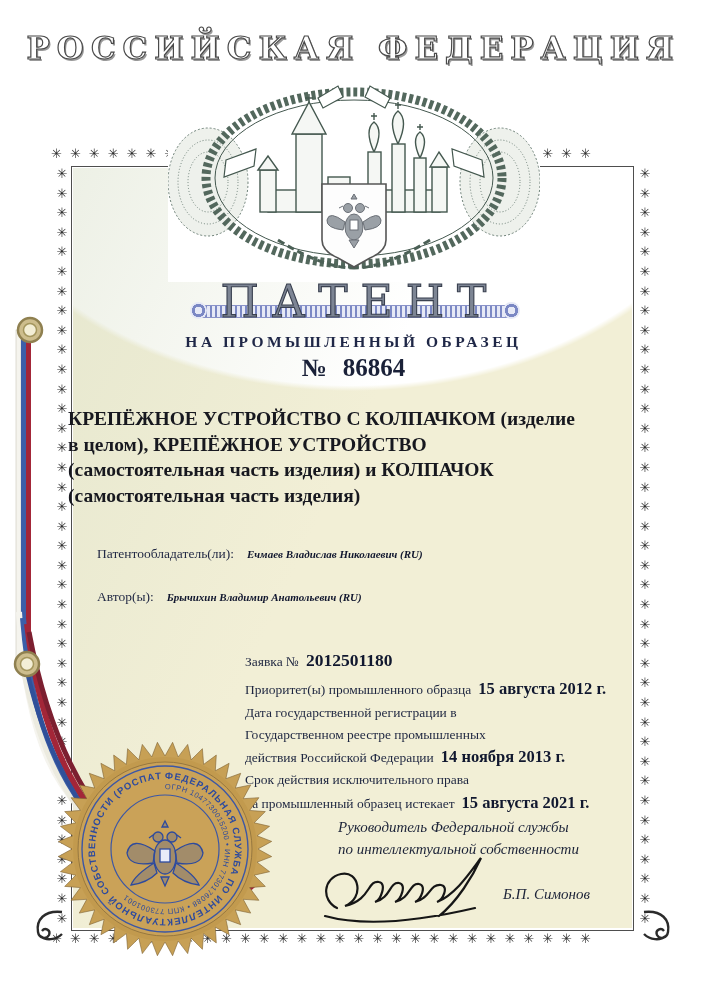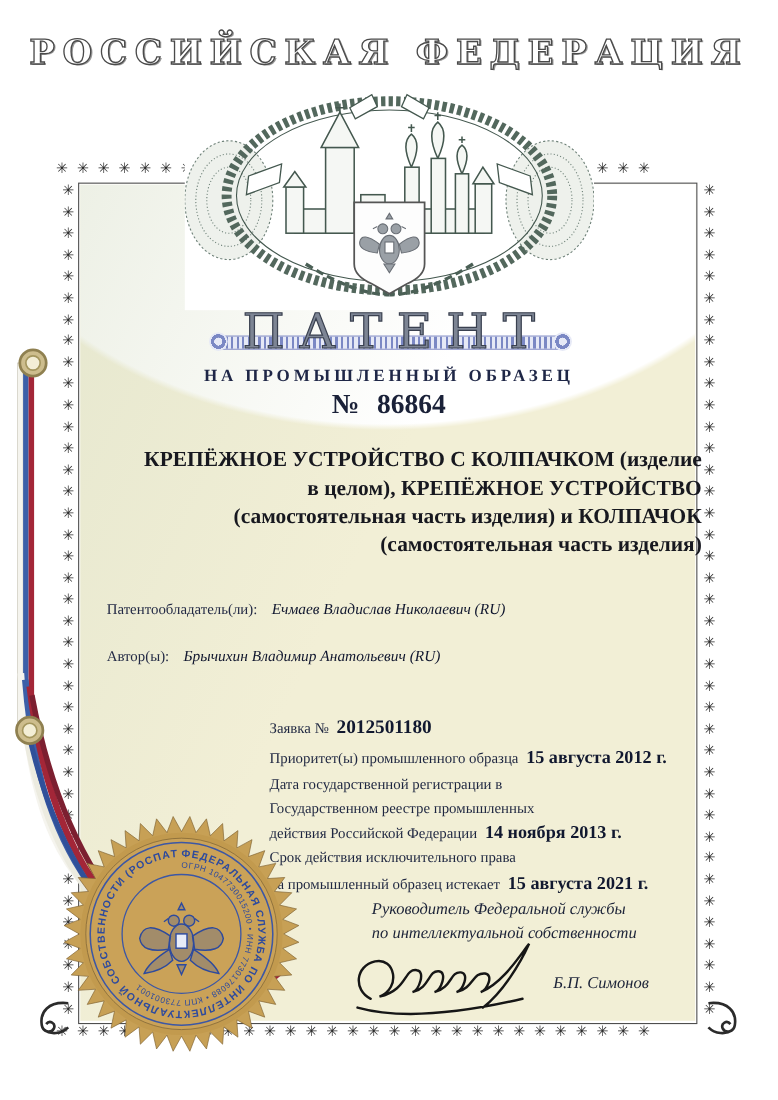--- a/index.html
+++ b/index.html
@@ -44,26 +44,26 @@
   .patent-word{left:0;top:276px;width:707px;text-align:center;z-index:5;
     font-family:"DejaVu Serif",serif;font-weight:normal;font-size:44px;letter-spacing:13px;text-indent:13px;
     color:#7d8594;-webkit-text-stroke:1.1px #3a4150;}
   .patent-sub{left:0;top:333px;width:707px;text-align:center;z-index:4;
     font-weight:bold;font-size:15.5px;letter-spacing:3.5px;color:#1f2747;}
   .patent-num{left:0;top:354px;width:707px;text-align:center;z-index:4;
     font-weight:bold;font-size:25px;color:#1a2138;}
   .patent-num .num{margin-left:16px;}
 
   
-  .design-title{left:68px;top:406px;width:570px;text-align:right;z-index:4;
+  .design-title{left:68px;top:406px;width:570px;text-align:left;z-index:4;
     font-weight:bold;font-size:19.5px;line-height:25.5px;color:#17181f;}
 
   
   .holder{z-index:4;font-size:13.5px;color:#232a45;white-space:nowrap;}
-  .holder .val{font-size:14px;font-weight:normal;font-style:italic;color:#10162e;margin-left:13px;}
+  .holder .val{font-size:11px;font-weight:bold;font-style:italic;color:#10162e;margin-left:13px;}
   .h1{left:97px;top:546px;}
   .h2{left:97px;top:589px;}
 
   
   .details{left:245px;top:649px;width:400px;z-index:4;font-size:13.5px;color:#1e2640;line-height:22.3px;}
   .details .line{white-space:nowrap;}
   .details .bval{font-size:16.5px;font-weight:bold;color:#11182f;margin-left:7px;}
   .details .appnum{font-size:17.5px;}
   .details .gap{margin-bottom:5px;}
 

